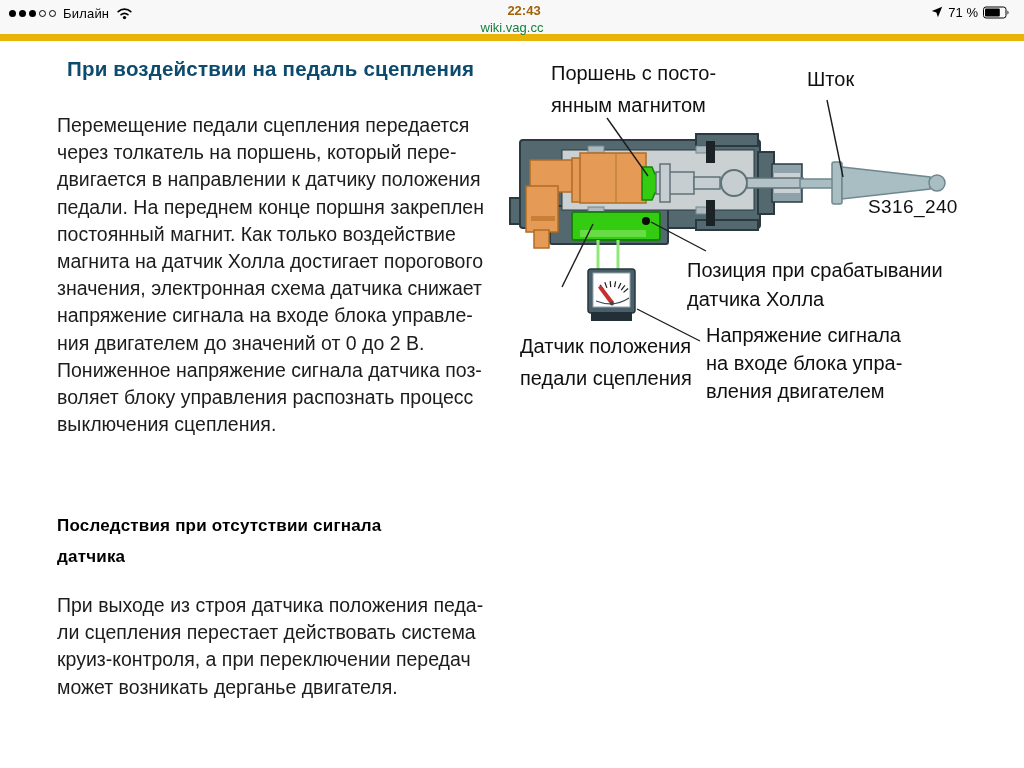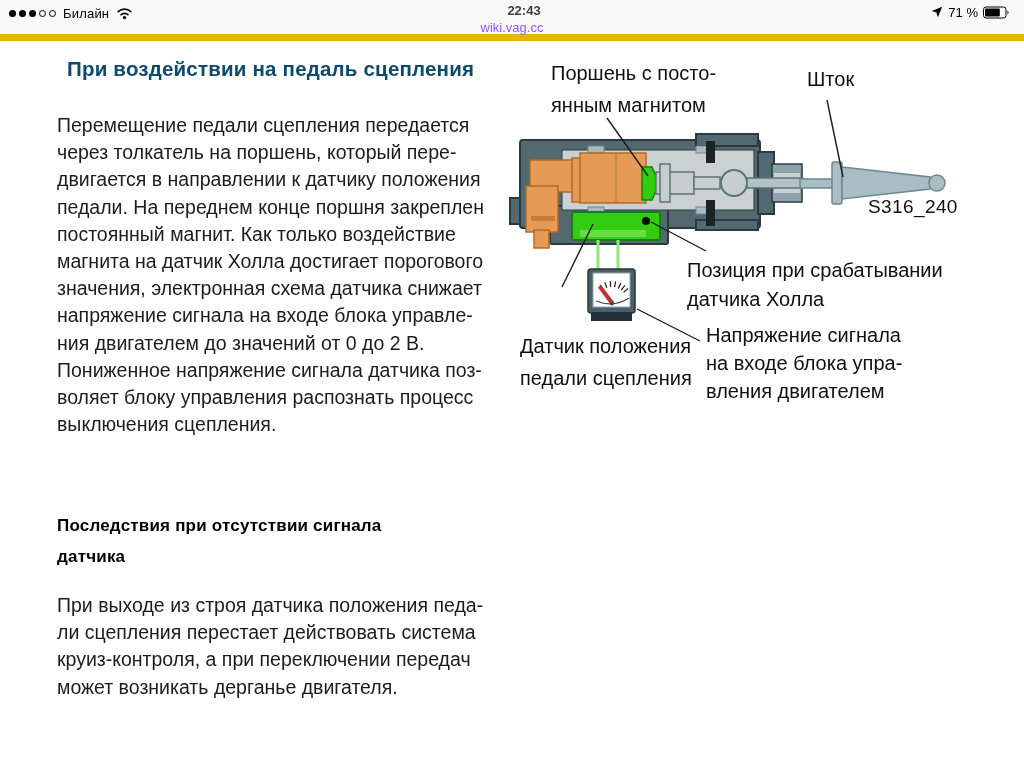--- a/index.html
+++ b/index.html
@@ -13,22 +13,22 @@
   .statusbar{
     position:absolute;left:0;top:0;width:1024px;height:41px;
     background:#f8f8f8;border-bottom:7px solid #eab308;box-sizing:border-box;
   }
   .sb-left{position:absolute;left:9px;top:5px;height:16px;display:flex;align-items:center;gap:4px;}
   .dots{display:flex;align-items:center;gap:3px;margin-right:3px;}
   .dot{width:7px;height:7px;border-radius:50%;}
   .dot.filled{background:#000;}
   .dot.empty{border:1px solid #000;box-sizing:border-box;background:transparent;}
   .carrier{font-size:13px;color:#000;letter-spacing:.2px;}
-  .sb-center-time{position:absolute;left:0;right:0;top:3px;text-align:center;font-size:13px;font-weight:bold;color:#404040;padding-left:24px;}
-  .sb-center-url{position:absolute;left:0;right:0;top:20px;text-align:center;font-size:13px;color:#8b5cf6;}
+  .sb-center-time{position:absolute;left:0;right:0;top:3px;text-align:center;font-size:13px;font-weight:bold;color:#a16207;padding-left:24px;}
+  .sb-center-url{position:absolute;left:0;right:0;top:20px;text-align:center;font-size:13px;color:#15803d;}
   .sb-right{position:absolute;right:14px;top:4px;height:16px;display:flex;align-items:center;gap:5px;}
   .pct{font-size:13px;color:#000;}
   
   .prelines{white-space:pre-line;}
   .h1{position:absolute;left:57px;top:57px;font-size:20.5px;font-weight:bold;color:#0c4a6e;letter-spacing:.2px;margin-left:10px;}
   .p1{position:absolute;left:57px;top:112px;width:440px;font-size:19.5px;line-height:27.2px;}
   .h2{position:absolute;left:57px;top:510px;font-size:17px;font-weight:bold;color:#000;line-height:31px;letter-spacing:.2px;}
   .p2{position:absolute;left:57px;top:592px;width:440px;font-size:19.5px;line-height:27.2px;}
   
   .diagram{position:absolute;left:500px;top:50px;width:524px;height:360px;}

